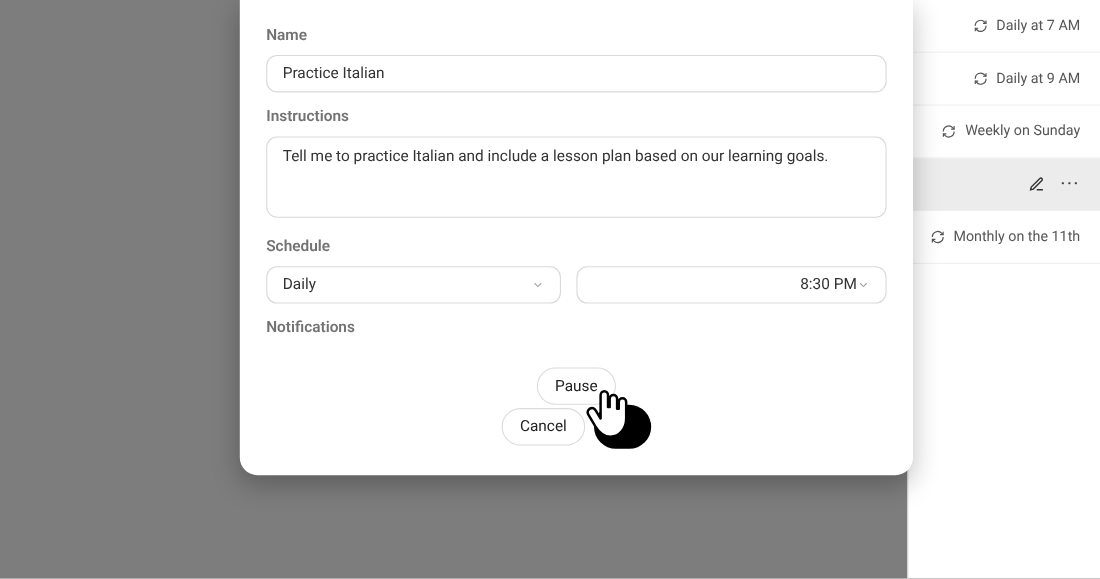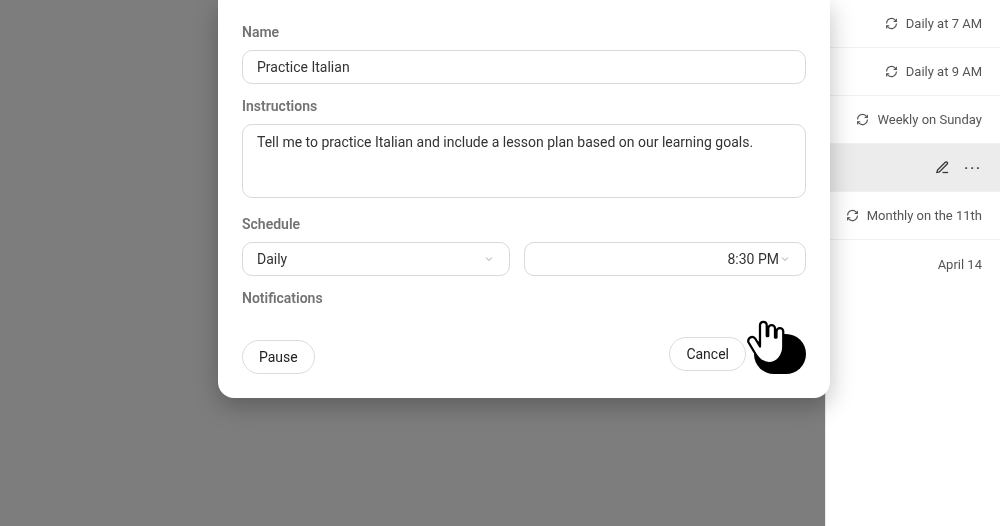--- a/index.html
+++ b/index.html
@@ -82,22 +82,23 @@
     align-items: center;
     justify-content: space-between;
     cursor: pointer;
   }
   .select .chev svg { width: 12px; height: 12px; display:block; opacity:.6; }
   .select-freq { flex: 0 0 268px; }
   .select-time { flex: 1; justify-content: flex-end; }
 
   .actions {
     display: flex;
-    align-items: flex-end;
+    align-items: center;
     margin-top: 28px;
+    flex-direction: column;
   }
   .pill-btn {
     border: 1px solid #dcdcdc;
     background: #fff;
     color: #222;
     font-size: 14px;
     padding: 8px 16px;
     border-radius: 999px;
     cursor: pointer;
   }
@@ -171,23 +172,20 @@
   <div class="side-row">
     <span class="refresh-icon">
       <svg viewBox="0 0 24 24" fill="none" stroke="#555" stroke-width="2">
           <path d="M3 12a9 9 0 0 1 15.5-6.5L21 8"></path>
           <path d="M21 3v5h-5"></path>
           <path d="M21 12a9 9 0 0 1-15.5 6.5L3 16"></path>
           <path d="M3 21v-5h5"></path>
         </svg>
     </span>
     <span>Monthly on the 11th</span>
-  </div>
-  <div class="side-row" style="border-bottom:none;">
-    <span>April 14</span>
   </div>
 </div>
 
 <div class="dim"></div>
 
 <div class="modal">
   <div class="field-label">Name</div>
   <input class="text-input" value="Practice Italian" style="">
 
   <div class="field-label">Instructions</div>

